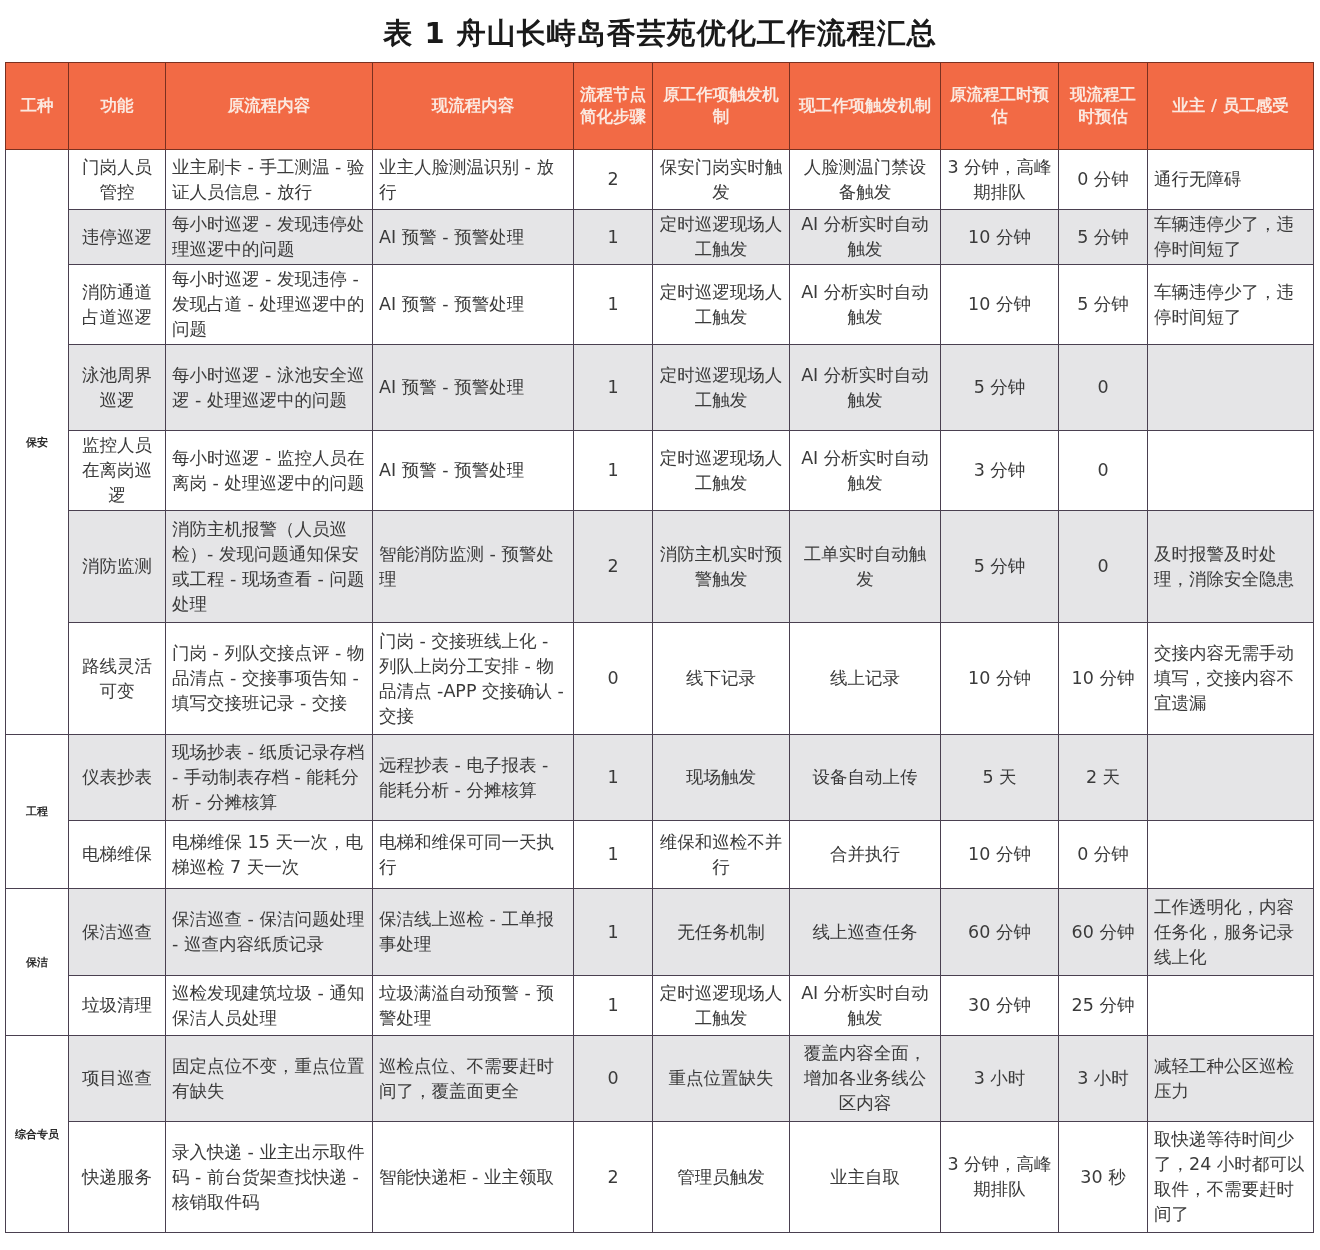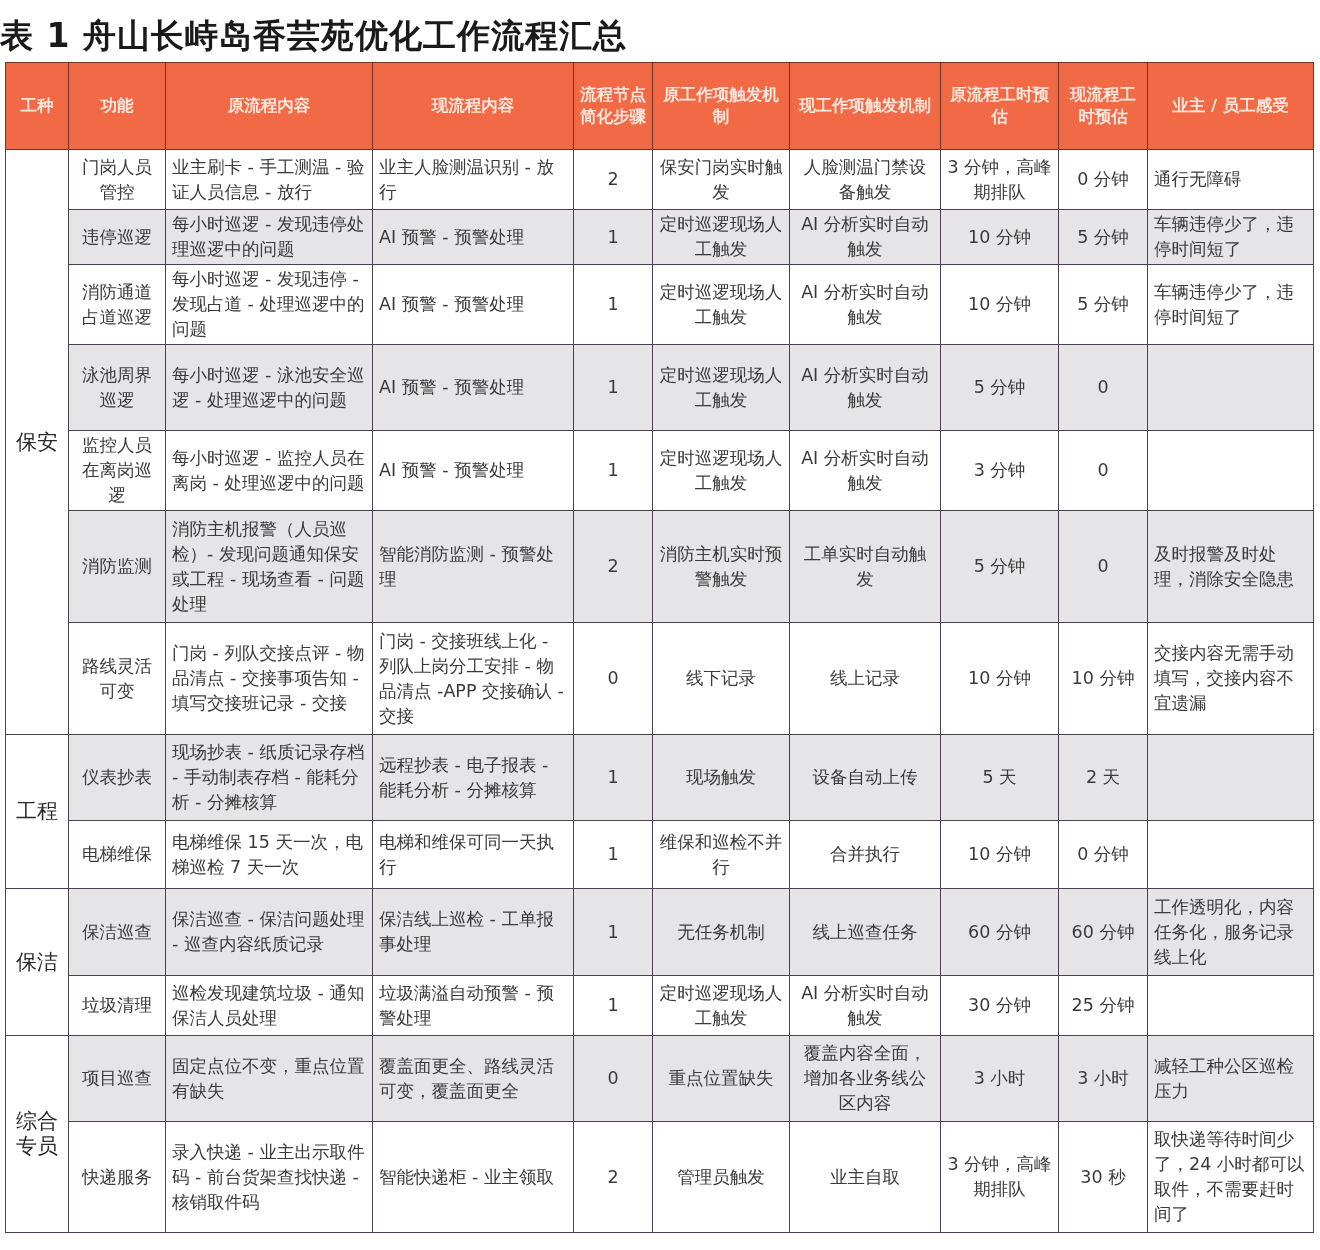--- a/index.html
+++ b/index.html
@@ -1,23 +1,23 @@
 <!DOCTYPE html>
 <html><head>
 <meta charset="utf-8">
 <style>
   html, body { margin: 0; padding: 0; background: #ffffff; }
   body { width: 1320px; height: 1250px; overflow: hidden; position: relative; font-family: "DejaVu Sans", "Liberation Sans", sans-serif; color: #3a3a3a; }
-  .title { position: absolute; left: 0; top: 14px; width: 1320px; font-size: 33px; font-weight: bold; color: #1a1a1a; letter-spacing: 1px; }
+  .title { position: absolute; left: 0; top: 14px; width: 1320px; text-align: center; font-size: 29px; font-weight: bold; color: #1a1a1a; letter-spacing: 1px; }
   table { position: absolute; left: 5px; top: 62px; border-collapse: collapse; table-layout: fixed; width: 1308px; }
   th, td { border: 1.5px solid #4a4050; padding: 2px 6px; vertical-align: middle; font-size: 17.5px; line-height: 25px; }
   th { background: #f26a45; color: #fbe8df; font-weight: bold; text-align: center; font-size: 16.5px; line-height: 22px; height: 82px; border-color: #7a3020; }
   td.c { text-align: center; }
   td.l { text-align: left; }
-  td.dept { font-weight: normal; text-align: center; color: #2a2a2a; background: #ffffff; font-size: 21px; }
+  td.dept { font-weight: bold; text-align: center; color: #2a2a2a; background: #ffffff; font-size: 11px; }
   tr.shade td:not(.dept) { background: #e5e5e7; }
   tr.plain td:not(.dept) { background: #ffffff; }
 </style>
 </head>
 <body>
 
 <div class="title">表 1  舟山长峙岛香芸苑优化工作流程汇总</div>
 
 <table>
   <colgroup>
@@ -168,21 +168,21 @@
         <td class="c">定时巡逻现场人工触发</td>
         <td class="c">AI 分析实时自动触发</td>
         <td class="c">30 分钟</td>
         <td class="c">25 分钟</td>
         <td class="l"></td>
       </tr>
       <tr class="shade" style="height: 86px;">
         <td class="dept" rowspan="2">综合专员</td>
         <td class="c">项目巡查</td>
         <td class="l">固定点位不变，重点位置有缺失</td>
-        <td class="l">覆盖面更全、路线灵活可变，覆盖面更全</td>
+        <td class="l">巡检点位、不需要赶时间了，覆盖面更全</td>
         <td class="c">0</td>
         <td class="c">重点位置缺失</td>
         <td class="c">覆盖内容全面，增加各业务线公区内容</td>
         <td class="c">3 小时</td>
         <td class="c">3 小时</td>
         <td class="l">减轻工种公区巡检压力</td>
       </tr>
       <tr class="plain" style="height: 111px;">
         <td class="c">快递服务</td>
         <td class="l">录入快递 - 业主出示取件码 - 前台货架查找快递 - 核销取件码</td>

